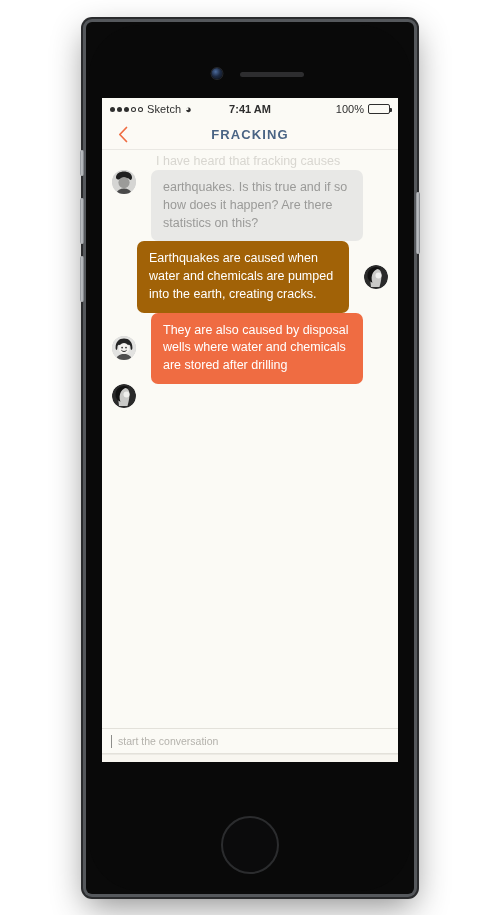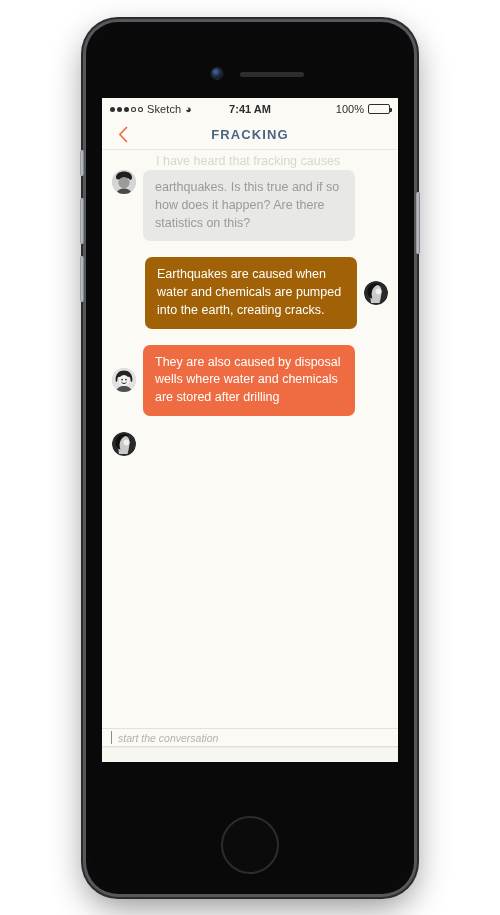--- a/index.html
+++ b/index.html
@@ -13,21 +13,21 @@
     position: relative;
   }
 
   
   #phone-frame {
     position: absolute;
     left: 86px;
     top: 22px;
     width: 328px;
     height: 872px;
-    border-radius: 32px;
+    border-radius: 6px;
     background: #0a0a0a;
     box-shadow:
       0 0 0 3px #55585c,
       0 0 0 5px #2a2b2d,
       0 12px 34px rgba(0,0,0,0.45);
   }
   #phone-bezel-inner {
     position: absolute;
     inset: 3px;
     border-radius: 51px;
@@ -171,22 +171,22 @@
     color: #d8d6d0;
     line-height: 1.45;
     padding: 2px 14px 0 44px;
     white-space: nowrap;
     overflow: hidden;
   }
 
   .msg-row {
     display: flex;
     align-items: center;
-    margin-bottom: 16px;
-    gap: 7px;
+    margin-bottom: 0;
+    gap: 15px;
   }
   .msg-row.incoming { justify-content: flex-start; }
   .msg-row.outgoing { justify-content: flex-end; }
 
   .avatar {
     width: 24px; height: 24px;
     border-radius: 50%;
     flex-shrink: 0;
     overflow: hidden;
     background: #cfcfcf;
@@ -200,28 +200,27 @@
     border-radius: 7px;
     font-size: 12.5px;
     line-height: 1.42;
   }
   .bubble.gray  { background: #e8e8e6; color: #9a9a98; }
   .bubble.blue  { background: #a16207; color: #ffffff; }
   .bubble.orange{ background: #ef6c42; color: #ffffff; }
 
   
   #composer {
-    height: 19px;
+    height: 26px;
     border-top: 1px solid #e3e1da;
     border-bottom: 1px solid #e3e1da;
     background: #fbfaf5;
     display: flex;
     align-items: center;
     padding: 0 9px;
-    font-style: italic;
   }
   #composer-caret {
     width: 1px; height: 13px;
     background: #8d8d8a;
     margin-right: 6px;
     flex-shrink: 0;
   }
   #composer-placeholder {
     font-size: 10.5px;
     color: #b4b2ac;

